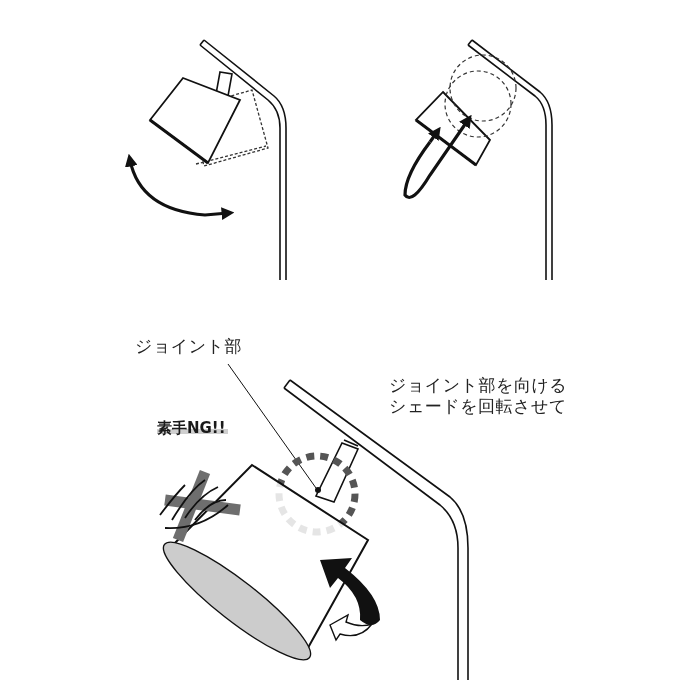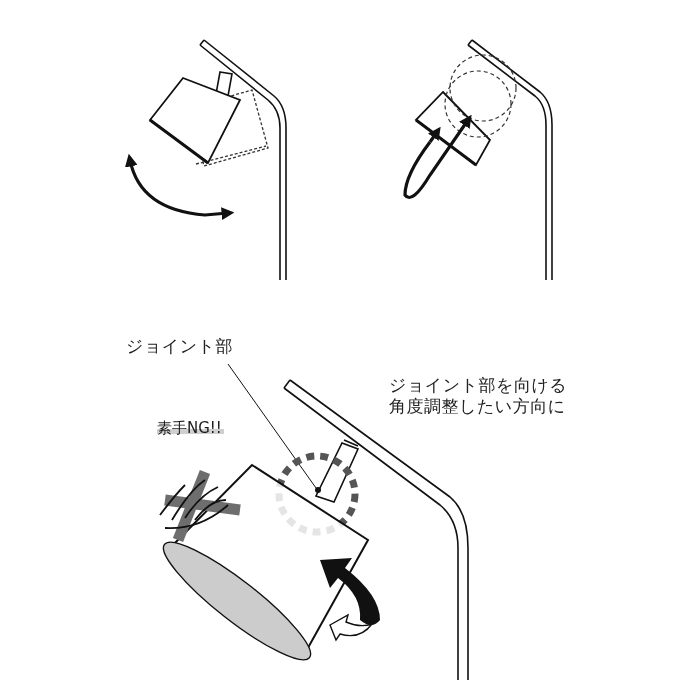--- a/index.html
+++ b/index.html
@@ -1,23 +1,23 @@
 <!DOCTYPE html>
 <html><head>
 <meta charset="utf-8">
 <style>
   html, body { margin: 0; padding: 0; background: #ffffff; }
   body { width: 700px; height: 700px; position: relative; overflow: hidden;
          font-family: "DejaVu Sans", sans-serif; }
   svg.canvas { position: absolute; left: 0; top: 0; }
   .label { position: absolute; color: #222; white-space: nowrap; }
-  .joint-label { left: 126px; top: 335px; font-size: 17px; letter-spacing: 0.5px; text-align: center; }
+  .joint-label { left: 135px; top: 335px; font-size: 17px; letter-spacing: 0.5px; text-align: center; }
   .instruction { left: 389px; top: 375px; font-size: 17px; line-height: 21px; letter-spacing: 0.5px; }
   .instruction div { white-space: nowrap; }
-  .warning { left: 157px; top: 415px; font-size: 15px; font-weight: normal; line-height: 26px; color: #1a1a1a; }
+  .warning { left: 157px; top: 415px; font-size: 15px; font-weight: bold; line-height: 26px; color: #1a1a1a; }
   .warning span { background: linear-gradient(to bottom, transparent 55%, #cfcfcf 55%, #cfcfcf 85%, transparent 85%); padding-right: 2px; }
 </style>
 </head>
 <body>
 
 <svg class="canvas" width="700" height="700" viewBox="0 0 700 700">
   <defs>
     <marker id="ah" viewBox="0 0 10 10" refX="5" refY="5" markerWidth="4" markerHeight="4" orient="auto-start-reverse">
       <path d="M0,0 L10,5 L0,10 z" fill="#111"></path>
     </marker>
@@ -99,18 +99,18 @@
       <path d="M205,472 L178,540" stroke="#6e6e6e" stroke-width="11"></path>
       <path d="M160,515 Q175,495 185,485 M172,520 Q190,490 205,480 M185,518 Q200,495 218,487 M195,520 Q210,500 226,500 M165,528 Q200,530 228,505" fill="none" stroke="#111" stroke-width="1.8"></path>
     </g>
   </g>
 </svg>
 
 <div class="label joint-label">ジョイント部</div>
 
 <div class="label instruction">
   <div>ジョイント部を向ける</div>
-  <div>角度調整したい方向に</div>
+  <div>シェードを回転させて</div>
 </div>
 
 <div class="label warning">
   <div><span>素手NG!!</span></div>
 </div>
 
 </body></html>

